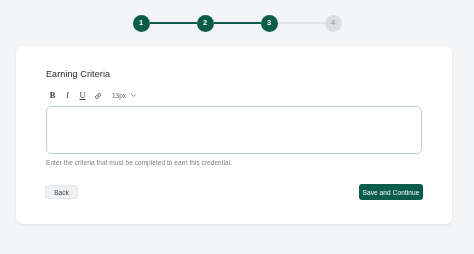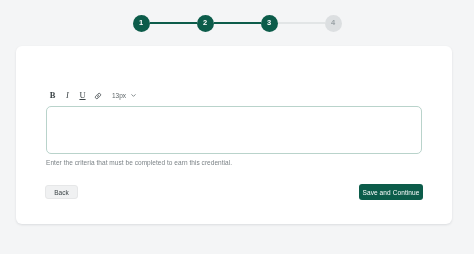--- a/index.html
+++ b/index.html
@@ -211,20 +211,21 @@
     <div class="step-line done"></div>
     <div class="step-circle done">2</div>
     <div class="step-line done"></div>
     <div class="step-circle done">3</div>
     <div class="step-line todo"></div>
     <div class="step-circle todo">4</div>
   </div>
 
   <div class="card">
 
+    <div class="card-title">Earning Criteria</div>
 
     <div class="toolbar">
       <button class="tb-btn bold">B</button>
       <button class="tb-btn italic">I</button>
       <button class="tb-btn underline">U</button>
       <button class="tb-btn">
         <svg width="8" height="8" viewBox="0 0 16 16" fill="none" stroke="#3c4447" stroke-width="1.6" stroke-linecap="round" aria-hidden="true">
           <path d="M6.5 9.5a3 3 0 0 0 4.2 0l2-2a3 3 0 0 0-4.2-4.2l-1 1"></path>
           <path d="M9.5 6.5a3 3 0 0 0-4.2 0l-2 2a3 3 0 0 0 4.2 4.2l1-1"></path>
         </svg>

